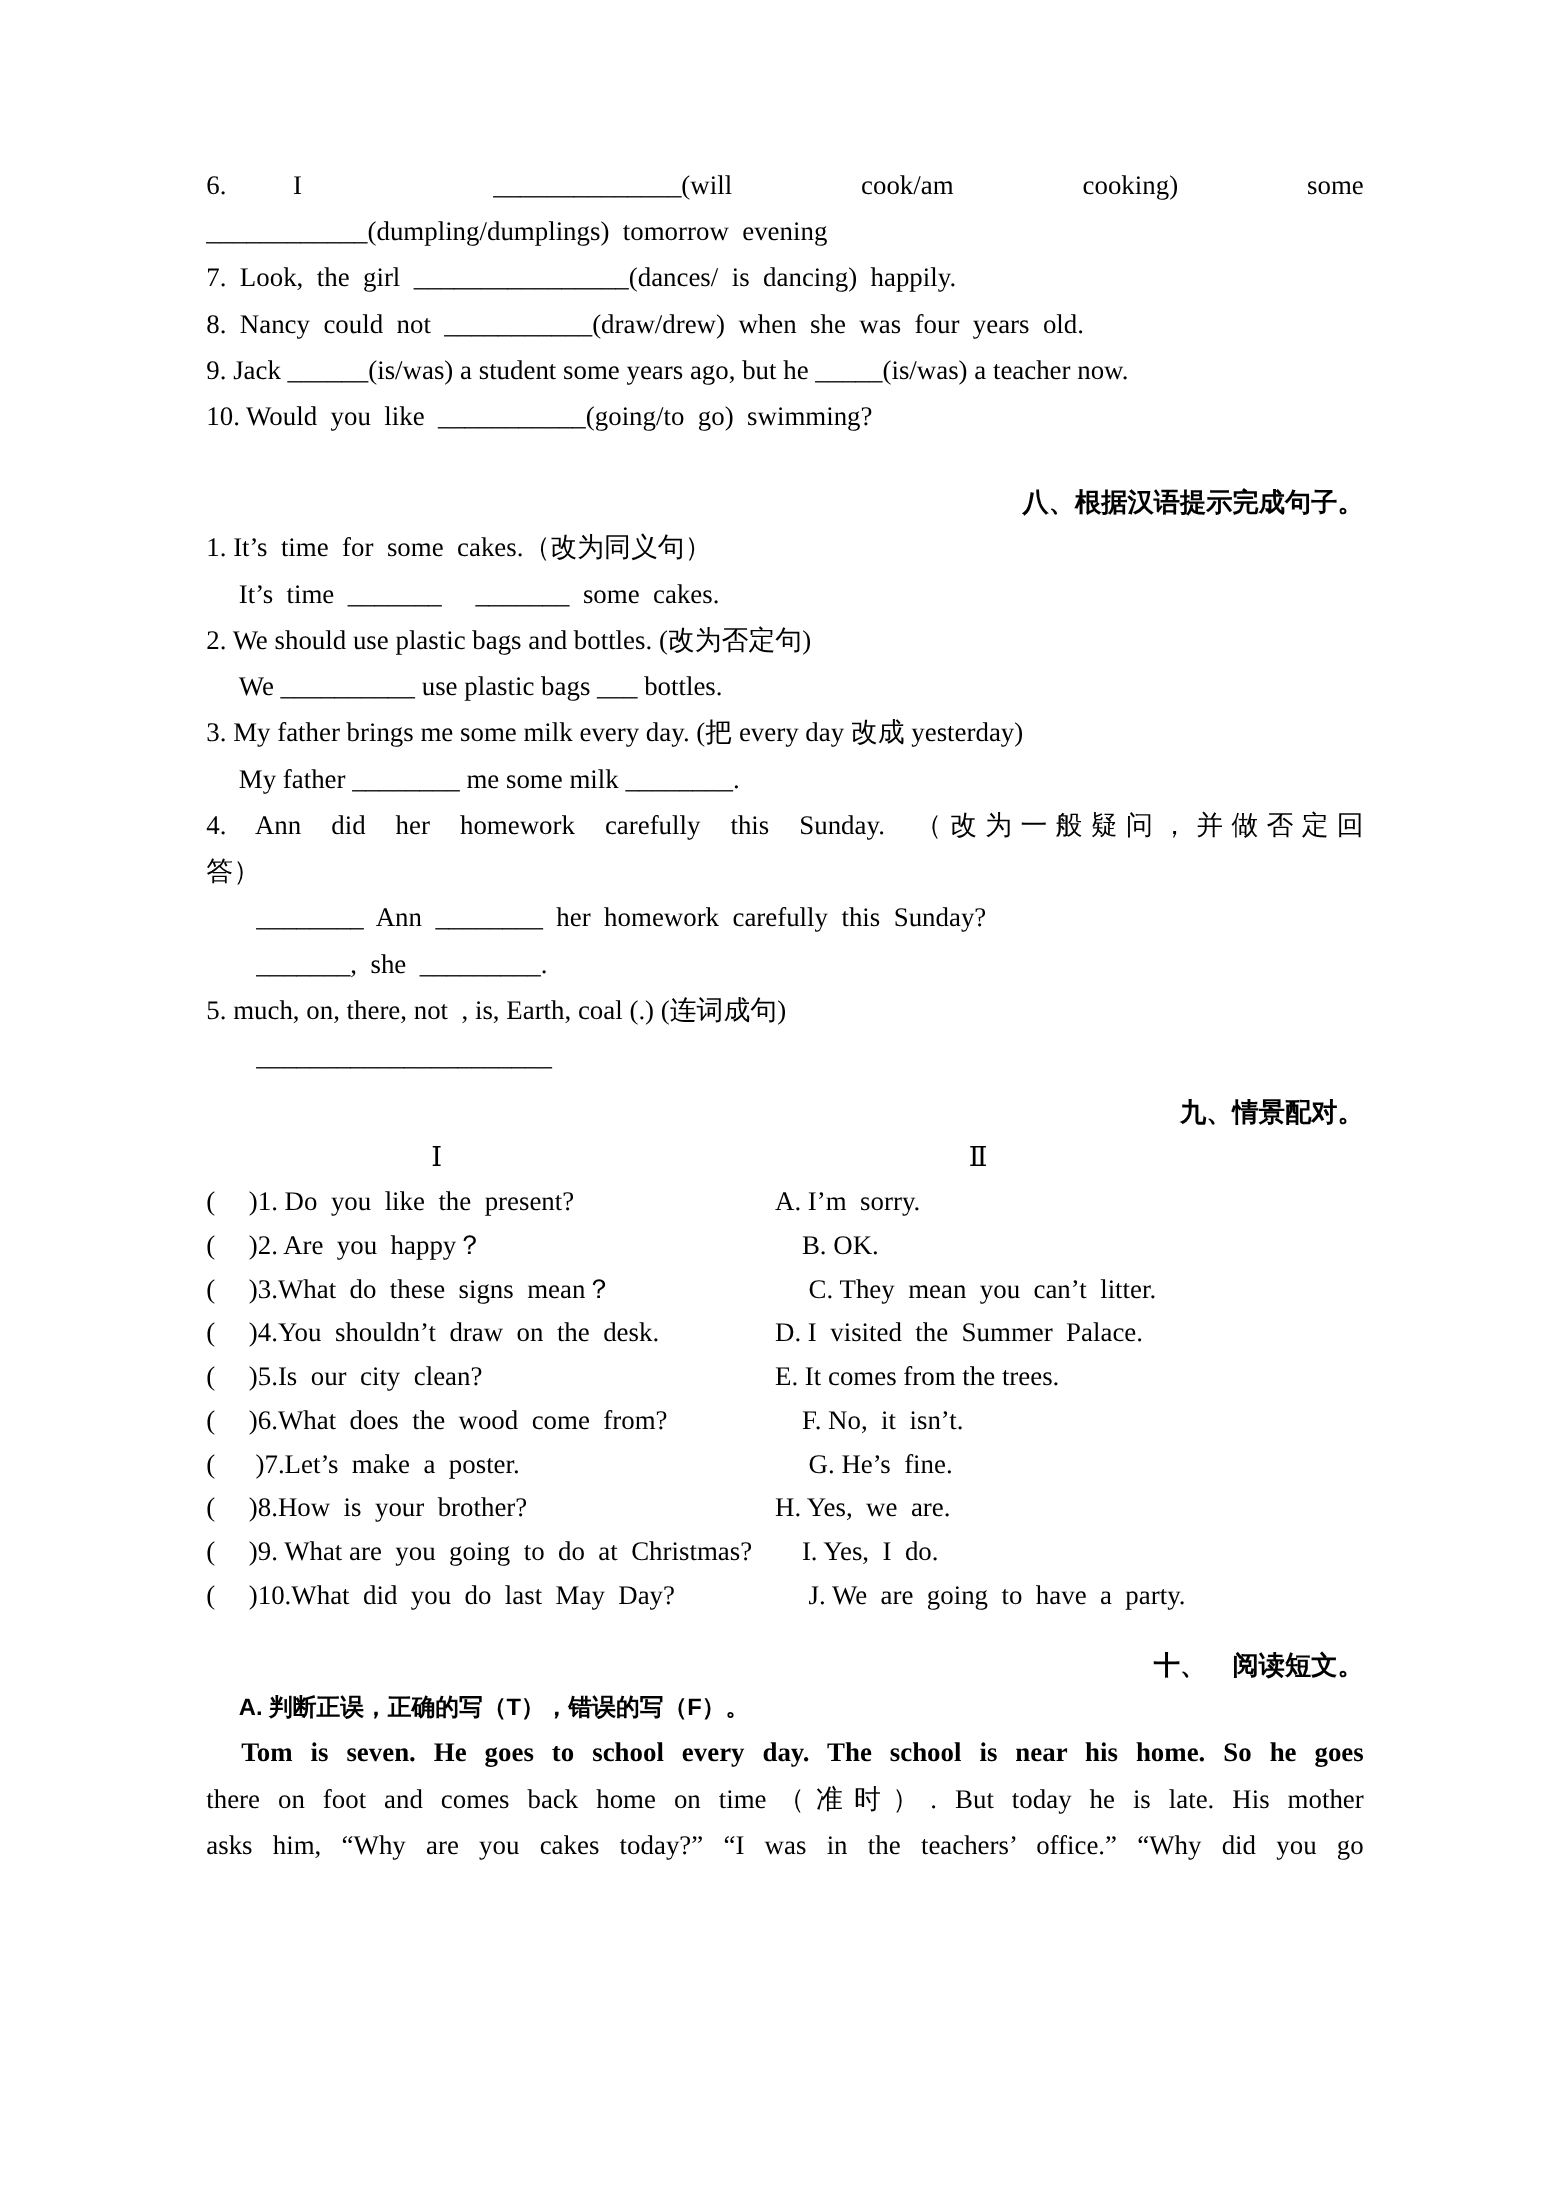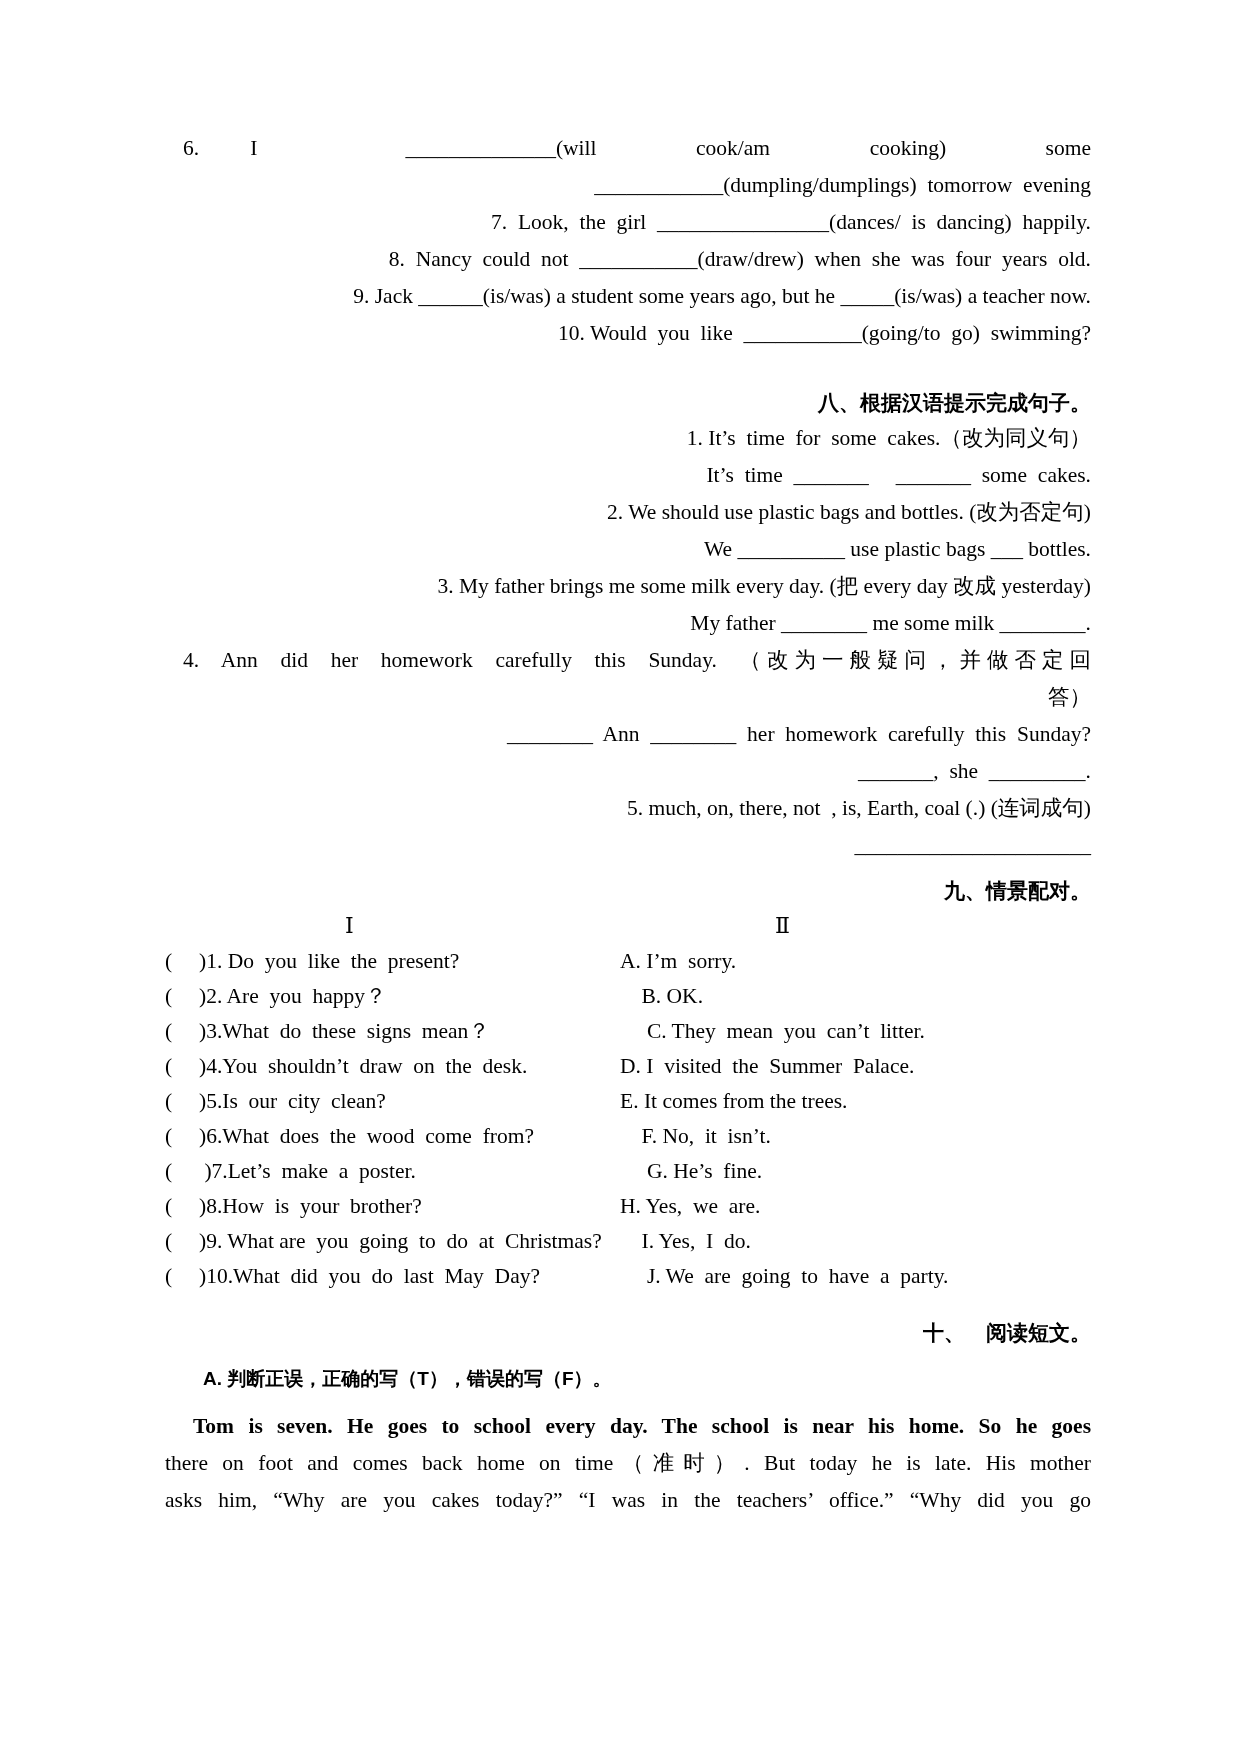--- a/index.html
+++ b/index.html
@@ -18,26 +18,24 @@
     box-sizing: border-box;
     padding: 130px 150px 0 165px;
     background: #ffffff;
     overflow: hidden;
   }
   .line {
     font-size: 21.5px;
     line-height: 37px;
     margin: 0;
     white-space: pre-wrap;
-    text-align: right;
   }
   .just {
     text-align: justify;
     text-align-last: justify;
-    margin-left: 18px;
   }
   .sec-title {
     font-family: "Liberation Sans", "DejaVu Sans", sans-serif;
     font-weight: bold;
     font-size: 21px;
     line-height: 34px;
     margin: 0;
     text-align: right;
   }
   .spacer-lg { height: 34px; }
@@ -57,21 +55,21 @@
     font-size: 21.5px;
     line-height: 35px;
   }
   .match-row .left { width: 455px; white-space: pre; }
   .match-row .right { white-space: pre; }
   .small-bold {
     font-family: "Liberation Sans", "DejaVu Sans", sans-serif;
     font-weight: bold;
     font-size: 19px;
     line-height: 34px;
-    margin: 12px;
+    margin: 0;
     padding-left: 26px;
   }
   .para {
     font-size: 21.5px;
     line-height: 37px;
     margin: 0;
     text-align: justify;
     text-align-last: justify;
   }
   .para-first { text-indent: 28px; font-weight: bold; }

